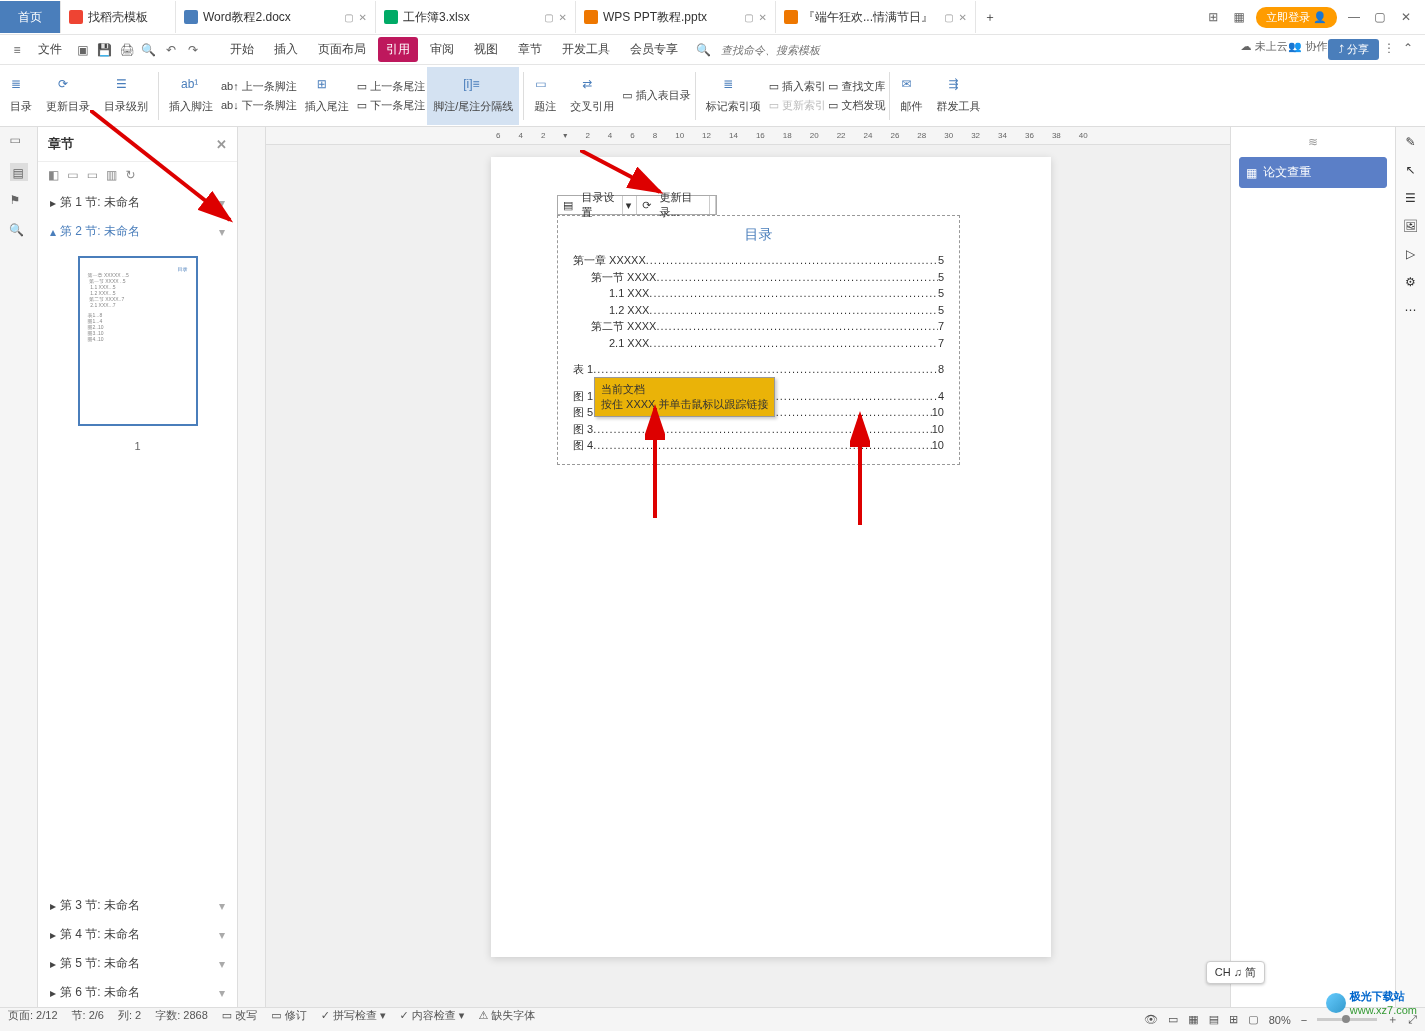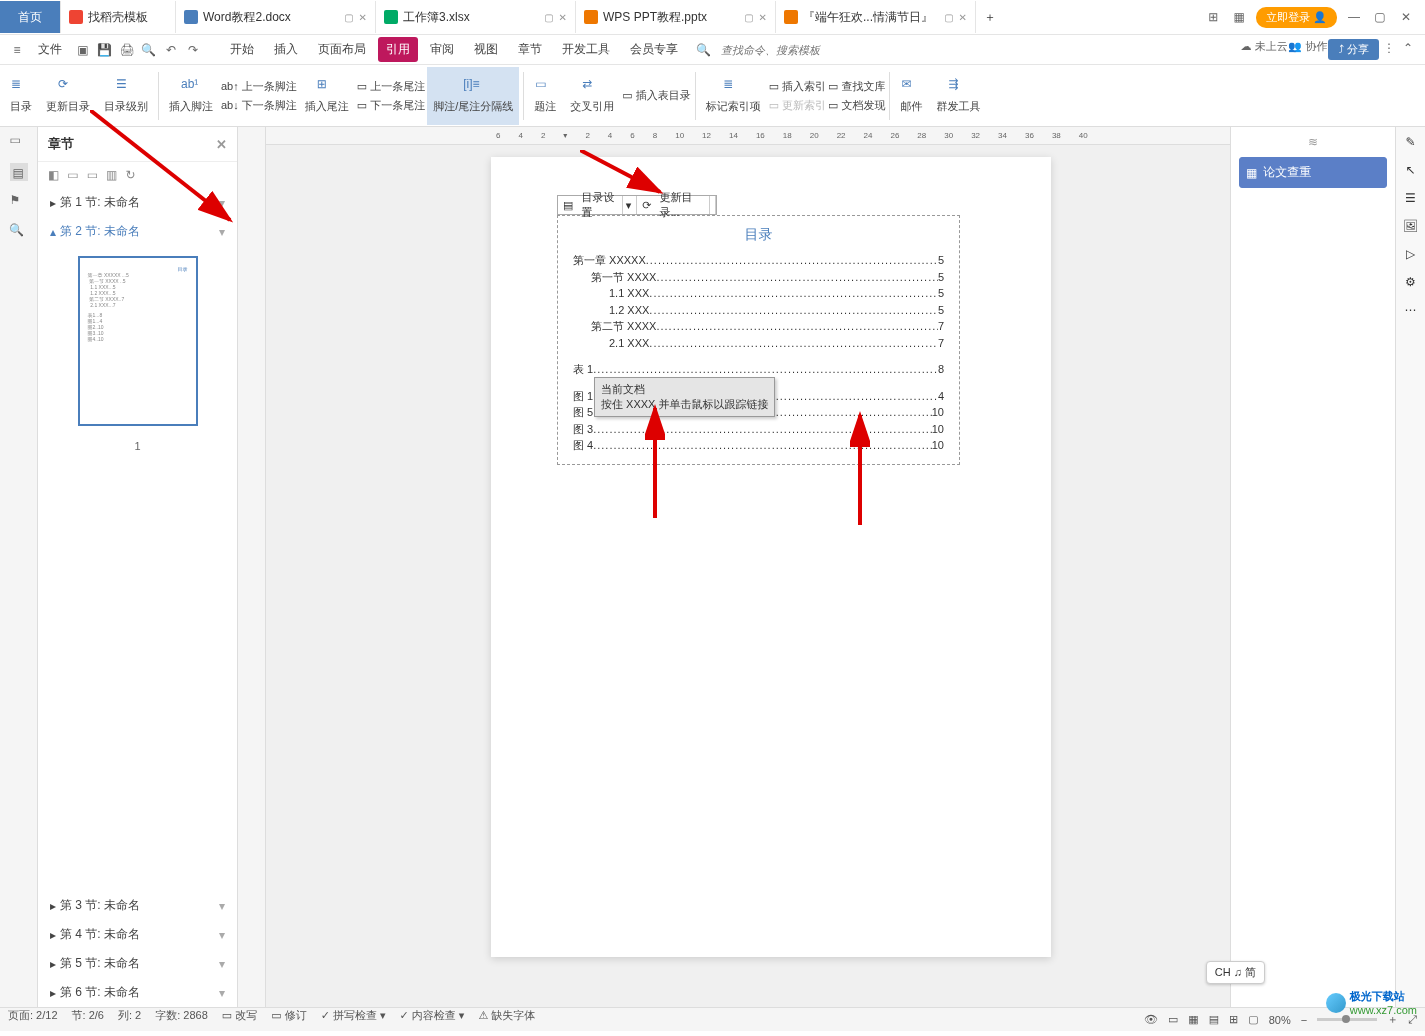--- a/index.html
+++ b/index.html
@@ -38,21 +38,21 @@
 .rulerv{width:28px;background:#f5f5f5;border-right:1px solid #ddd}
 .canvas{flex:1;background:#f0f0f0;position:relative;overflow:hidden}
 .rulerh{height:18px;background:#f5f5f5;border-bottom:1px solid #ddd;font-size:8px;color:#666;display:flex;align-items:center;padding-left:230px;gap:18px}
 .page{position:absolute;left:225px;top:30px;width:560px;height:800px;background:#fff;box-shadow:0 2px 8px rgba(0,0,0,.15)}
 .toc-bar{position:absolute;left:557px;top:195px;width:160px;height:20px;background:#fff;border:1px solid #aaa;display:flex;align-items:center;font-size:11px;z-index:5}
 .toc-bar span{padding:0 5px;display:flex;align-items:center;gap:3px;border-right:1px solid #ccc;height:100%}
 .toc-box{position:absolute;left:557px;top:215px;width:403px;border:1px dashed #999;background:#fff;padding:10px 15px;font-size:11px;z-index:4}
 .toc-title{text-align:center;font-size:14px;color:#4a7ebb;margin-bottom:8px}
 .toc-line{display:flex;white-space:nowrap;line-height:1.5}
 .toc-line .fill{flex:1;overflow:hidden;letter-spacing:1px}
-.tooltip{position:absolute;left:594px;top:377px;background:#e5e5e5;border:1px solid #999;padding:4px 6px;font-size:11px;z-index:10;box-shadow:2px 2px 3px rgba(0,0,0,.2)}
+.tooltip{position:absolute;left:594px;top:377px;background:#eab308;border:1px solid #999;padding:4px 6px;font-size:11px;z-index:10;box-shadow:2px 2px 3px rgba(0,0,0,.2)}
 .arrow{position:absolute;z-index:20}
 .rightbar{width:165px;border-left:1px solid #ddd;background:#fff;padding:8px}
 .rbtn{display:flex;align-items:center;gap:6px;padding:6px;border:1px solid #ddd;border-radius:3px;font-size:12px;margin-top:8px}
 .rbtn.act{background:#5b7fc7;color:#fff;border-color:#5b7fc7}
 .farrbar{width:30px;background:#f8f8f8;border-left:1px solid #ddd;display:flex;flex-direction:column;align-items:center;padding-top:8px;gap:14px}
 .statusbar{height:24px;background:#f5f5f5;border-top:1px solid #ddd;display:flex;padding:0 8px;gap:14px;font-size:11px;color:#555}
 .statusbar .right{margin-left:auto;display:flex;align-items:center;gap:10px}
 .ime{position:absolute;right:160px;bottom:52px;background:#fff;border:1px solid #ccc;border-radius:4px;padding:3px 8px;font-size:11px;box-shadow:0 1px 3px rgba(0,0,0,.2)}
 .watermark{position:absolute;right:8px;bottom:20px;font-size:11px;display:flex;align-items:center;gap:4px}
 .watermark .logo{width:20px;height:20px;border-radius:50%;background:linear-gradient(135deg,#6cf,#39c)}

